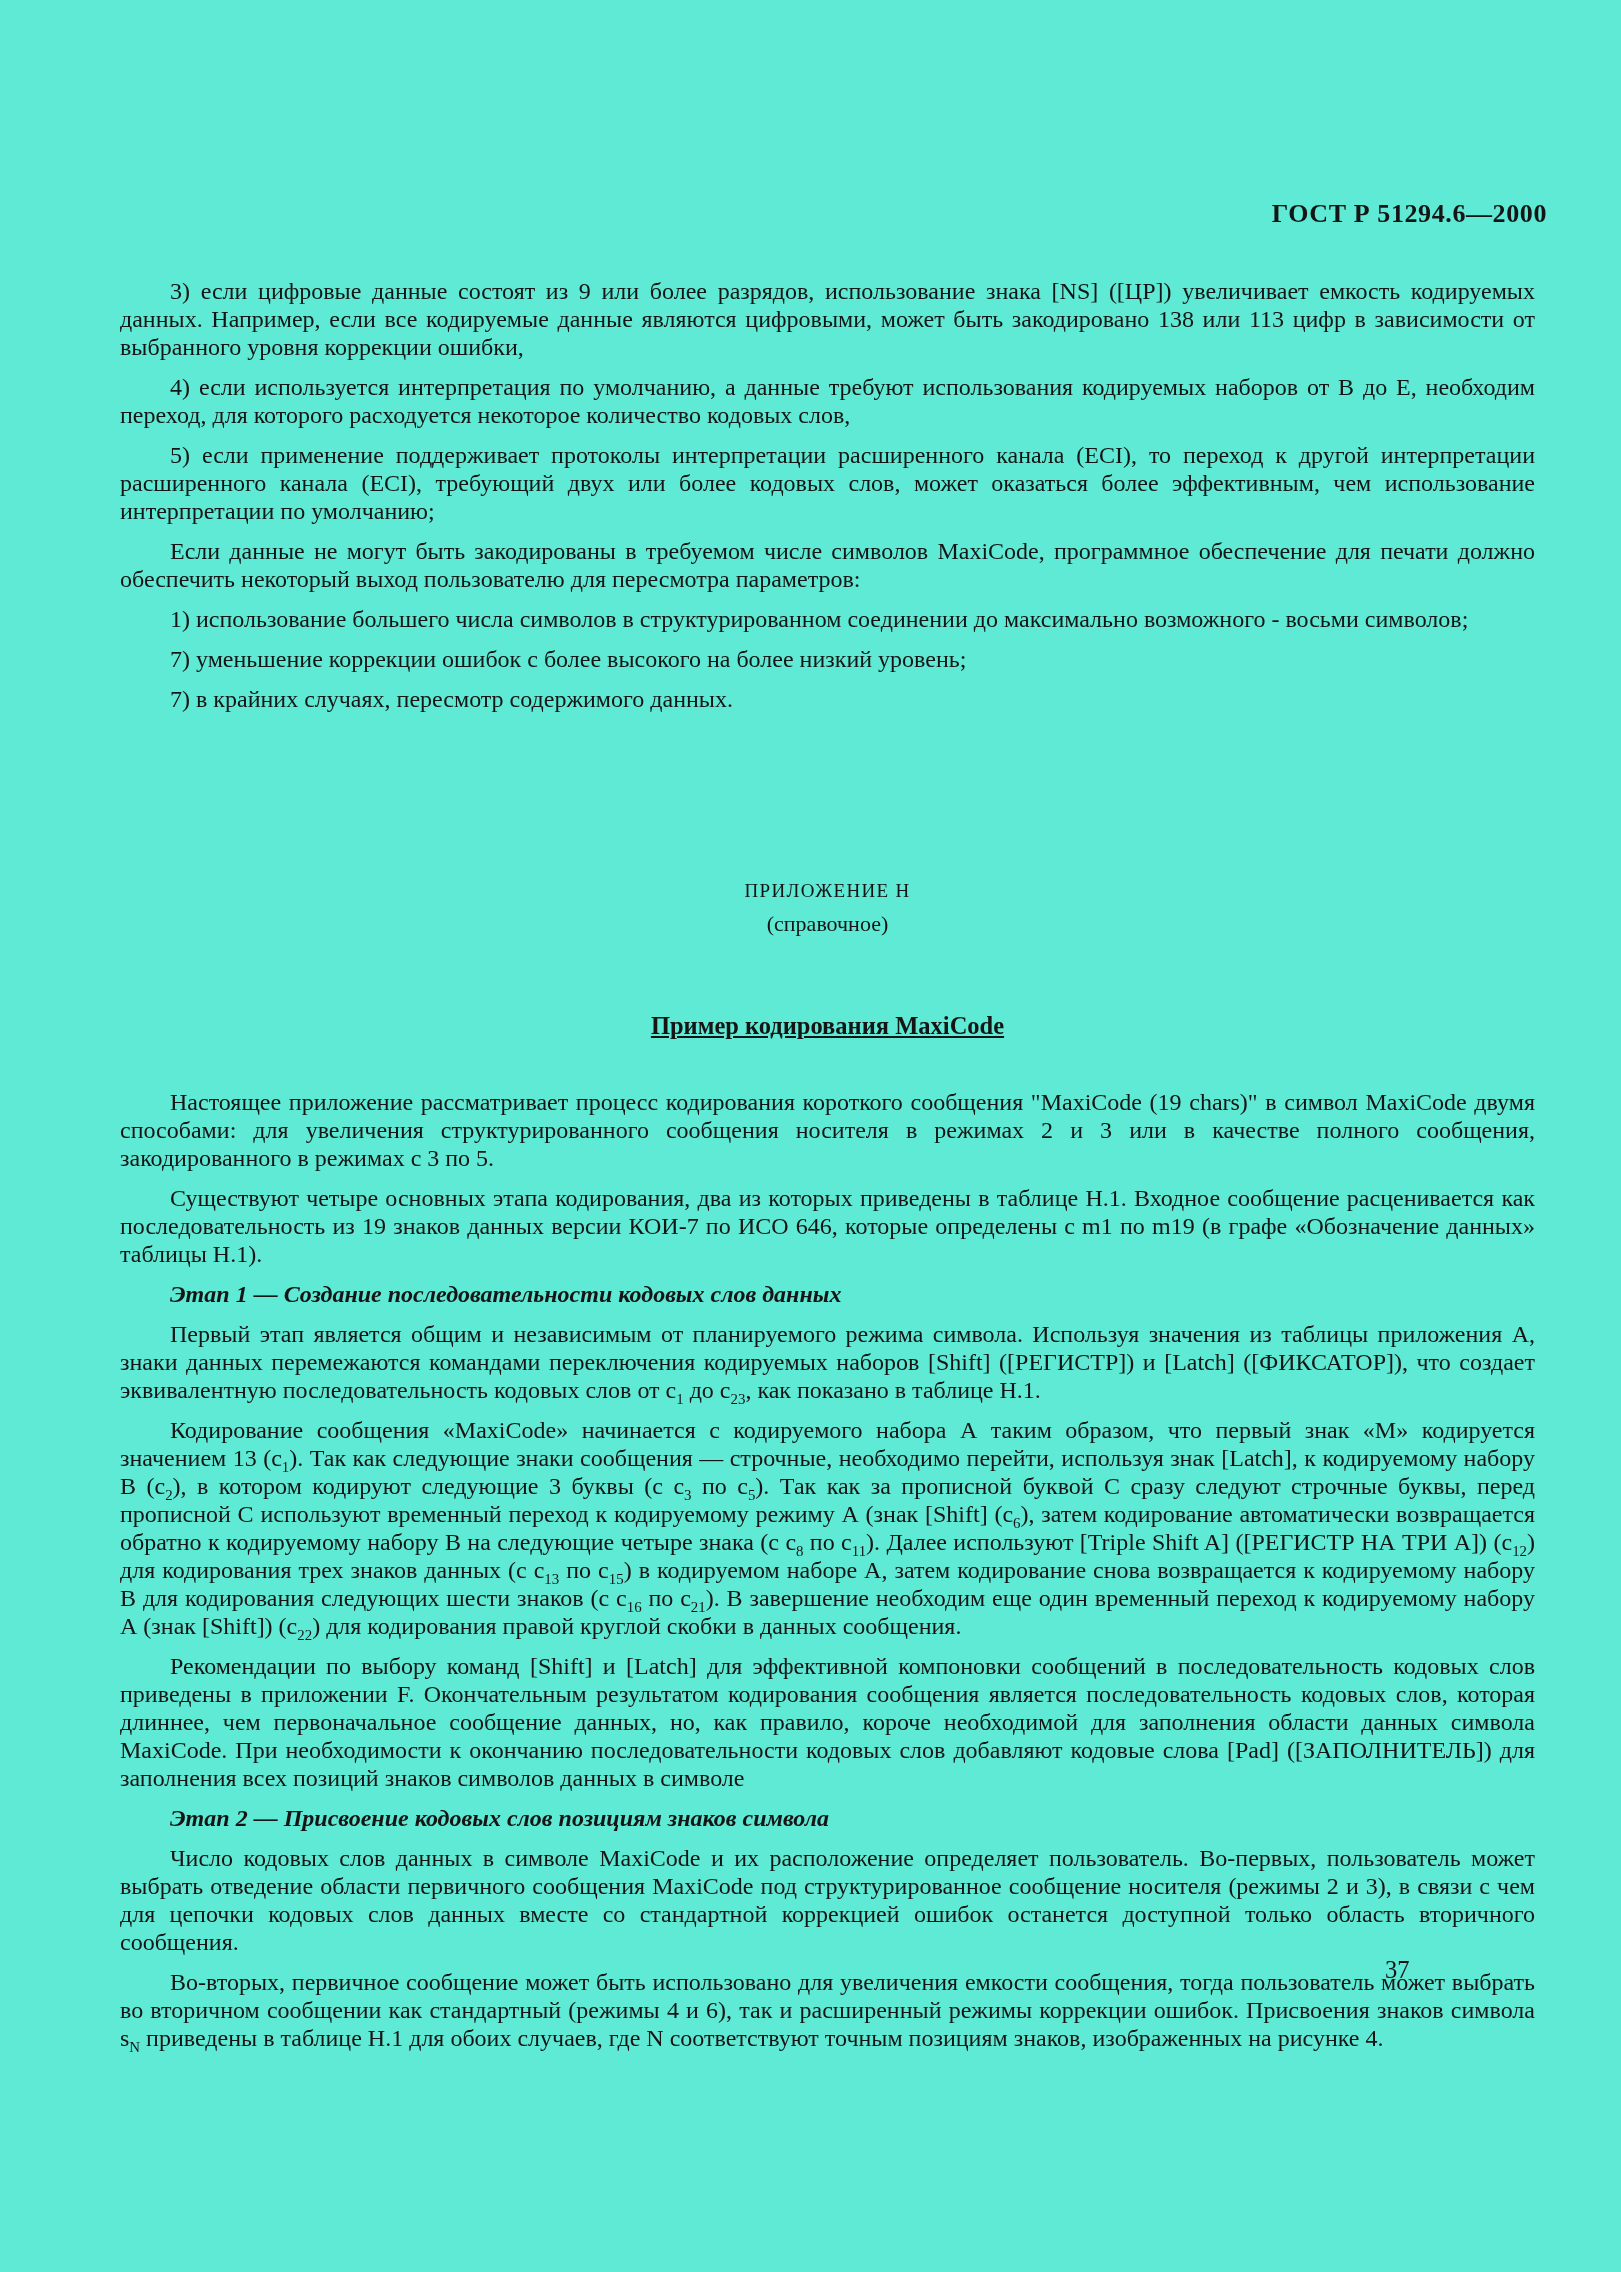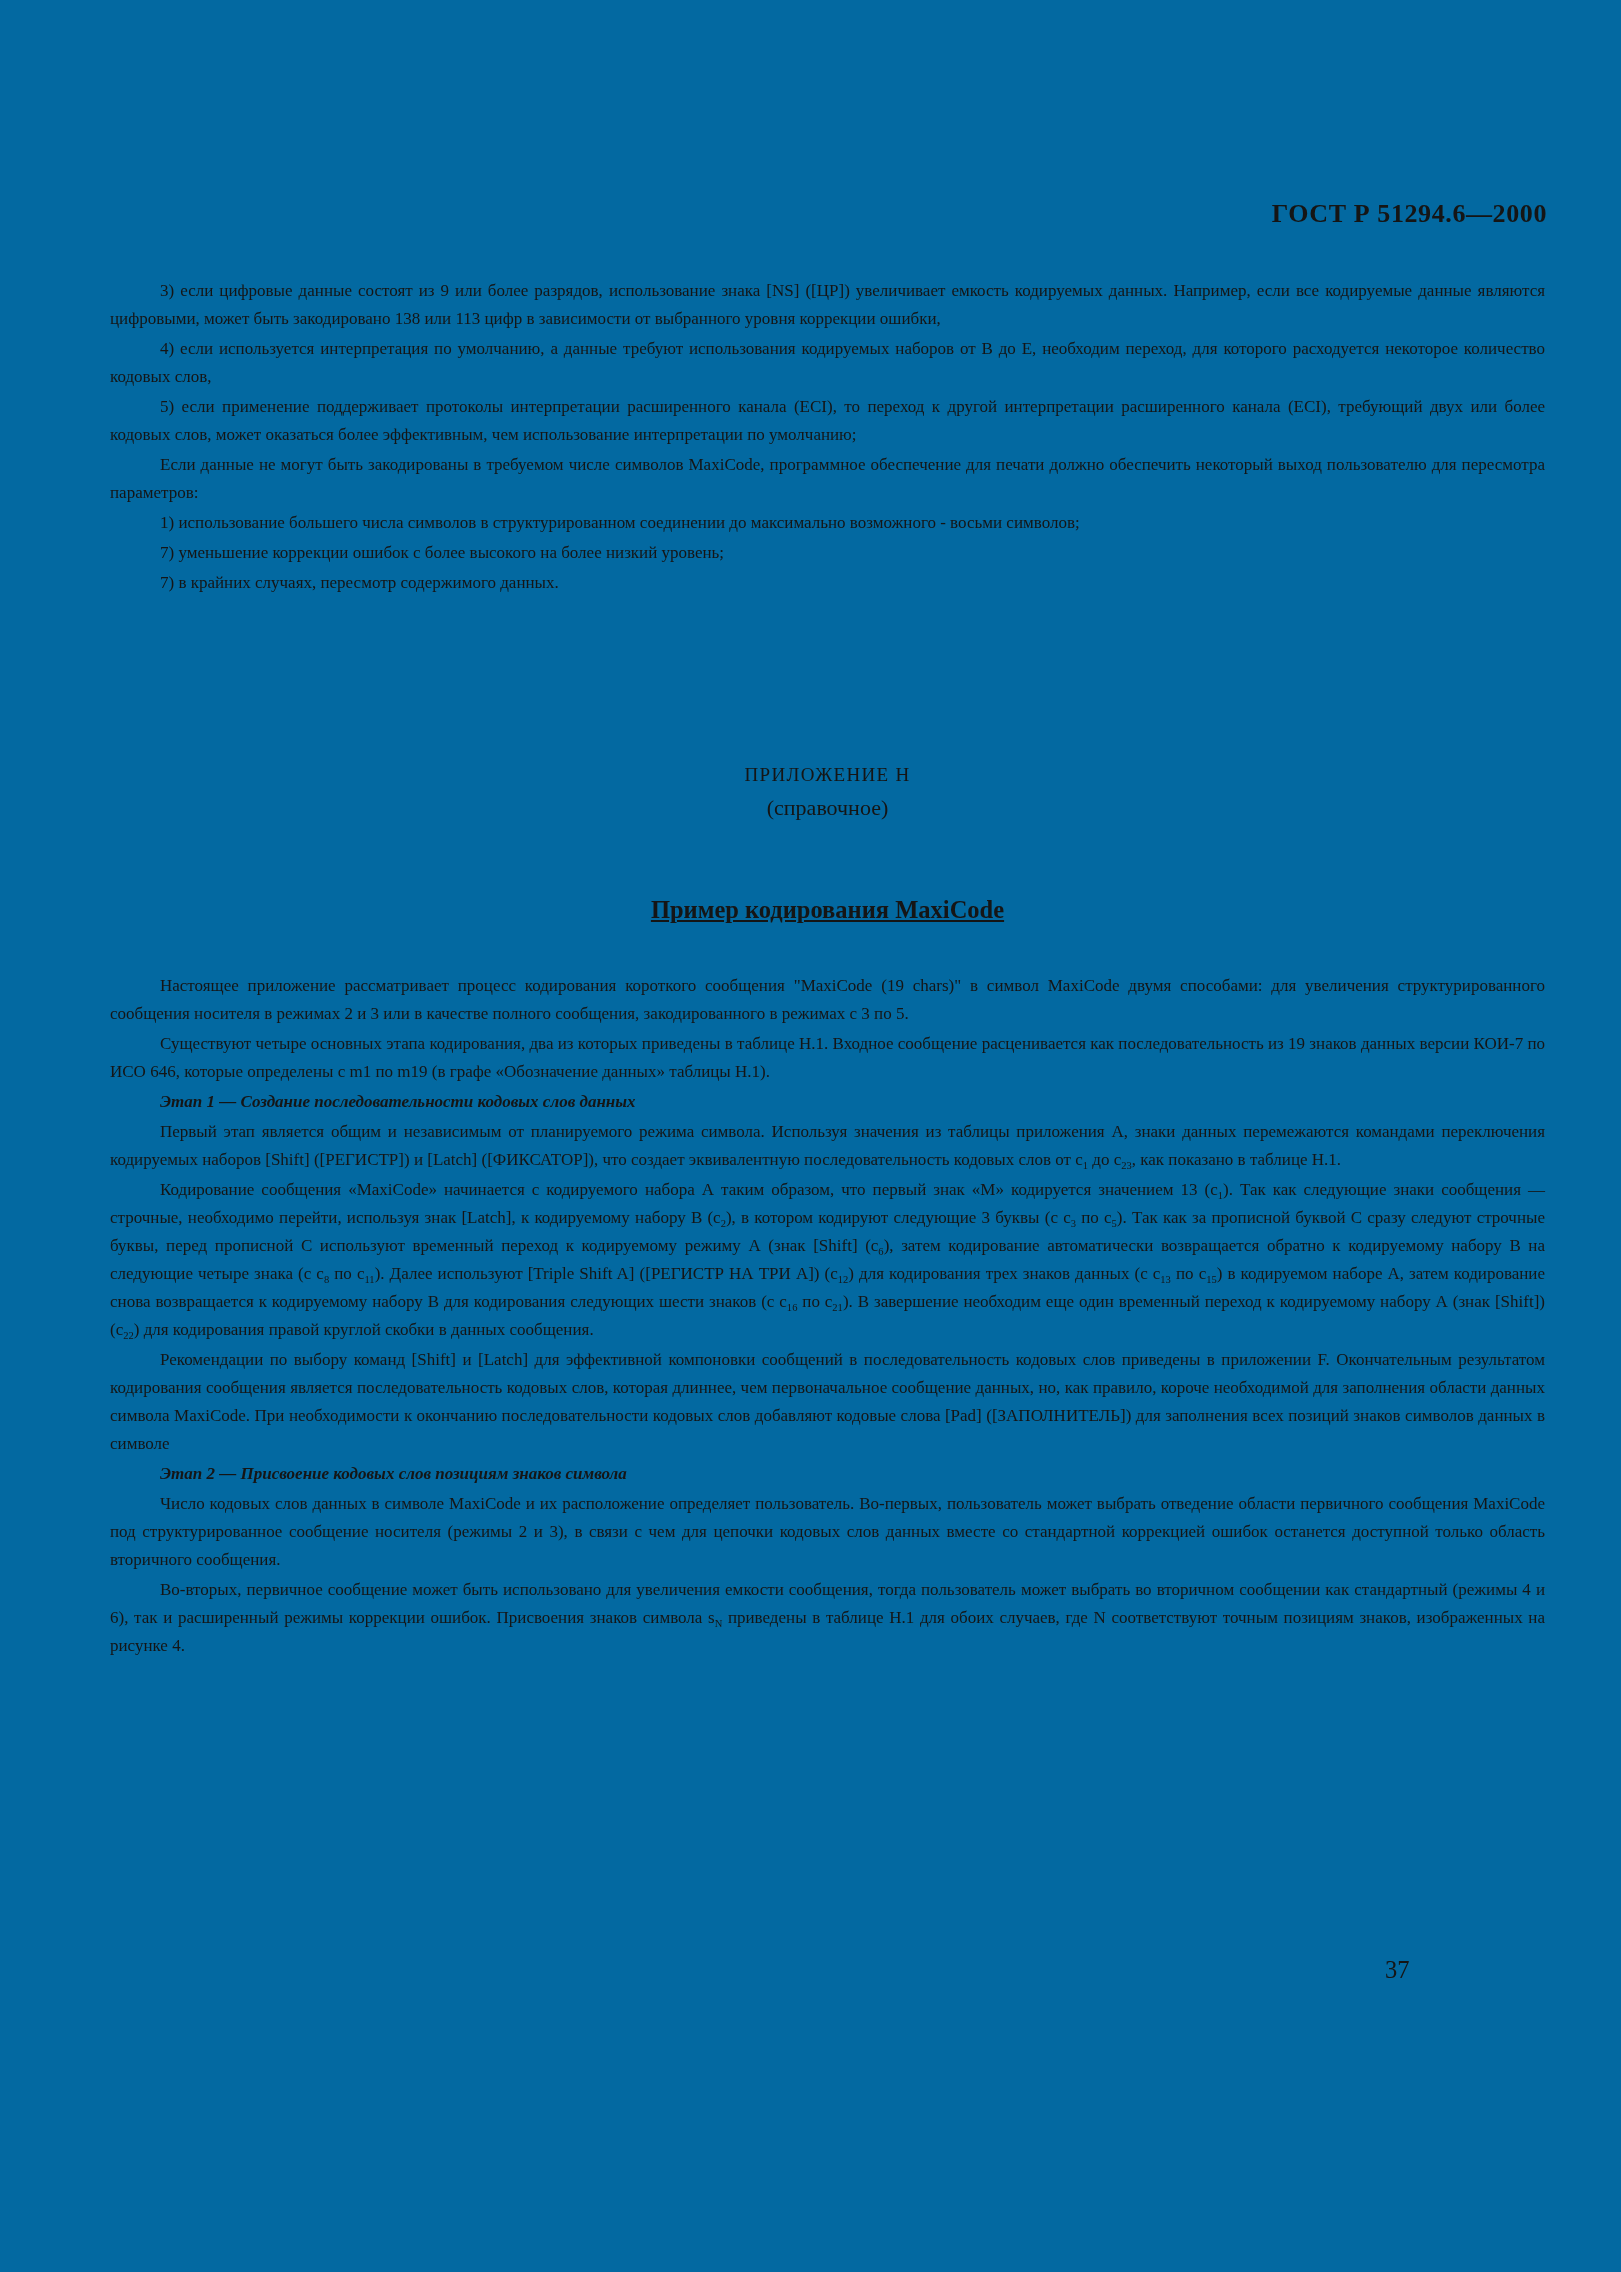--- a/index.html
+++ b/index.html
@@ -5,39 +5,39 @@
   html, body { margin: 0; padding: 0; }
   body {
     width: 1622px; height: 2273px;
     background: #ffffff;
     font-family: "Liberation Serif", "DejaVu Serif", serif;
     color: #151515;
   }
   .page {
     position: relative;
     width: 1622px; height: 2273px;
-    background: #0369a1;
+    background: #5eead4;
     overflow: hidden;
   }
   .content {
     position: absolute;
     left: 108px; top: 199px;
     width: 1439px;
   }
   .doc-header {
     text-align: right;
     font-weight: bold;
     font-size: 26px;
     line-height: 30px;
     letter-spacing: 0.6px;
     margin: 0 0 48px 0;
   }
   p.body-par {
-    margin: 2px;
-    font-size: 17px;
+    margin: 12px;
+    font-size: 24px;
     line-height: 28px;
     text-align: justify;
     text-indent: 50px;
   }
   p.body-par.bold { font-weight: bold; text-align: left; font-style: italic; }
   sub { font-size: 0.62em; line-height: 0; }
   .appendix-head {
     margin-top: 163px;
     text-align: center;
   }

